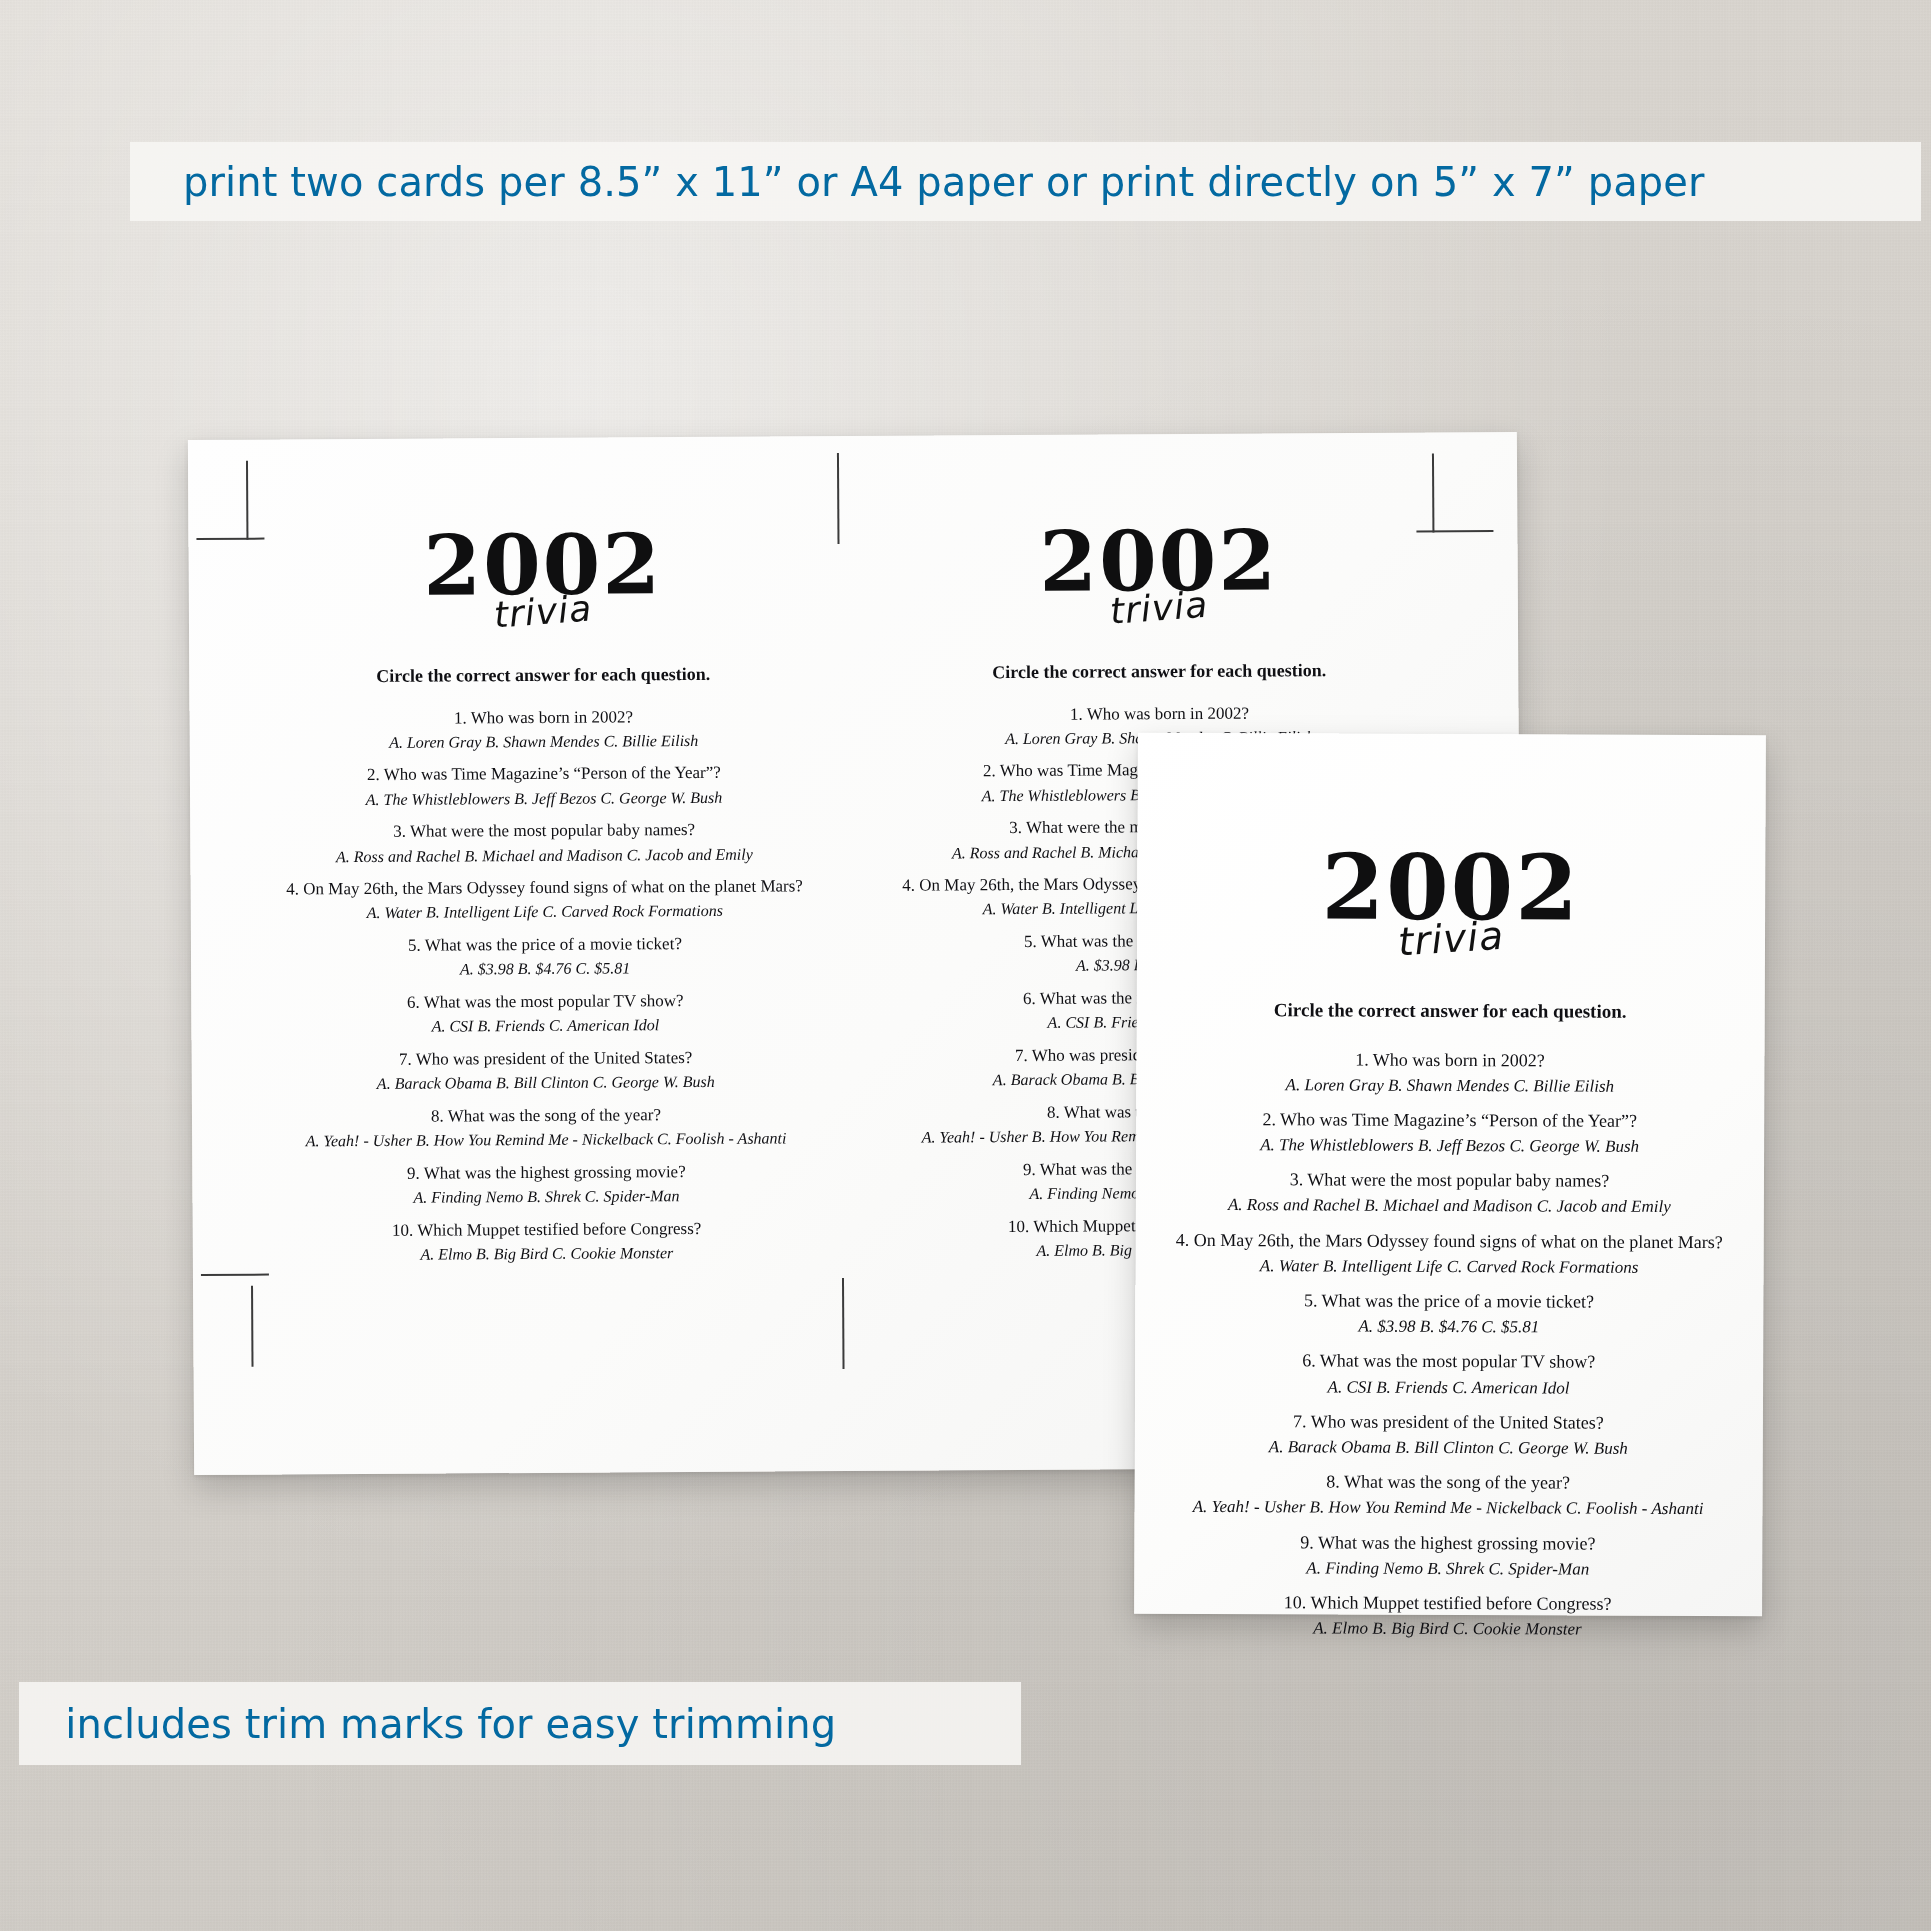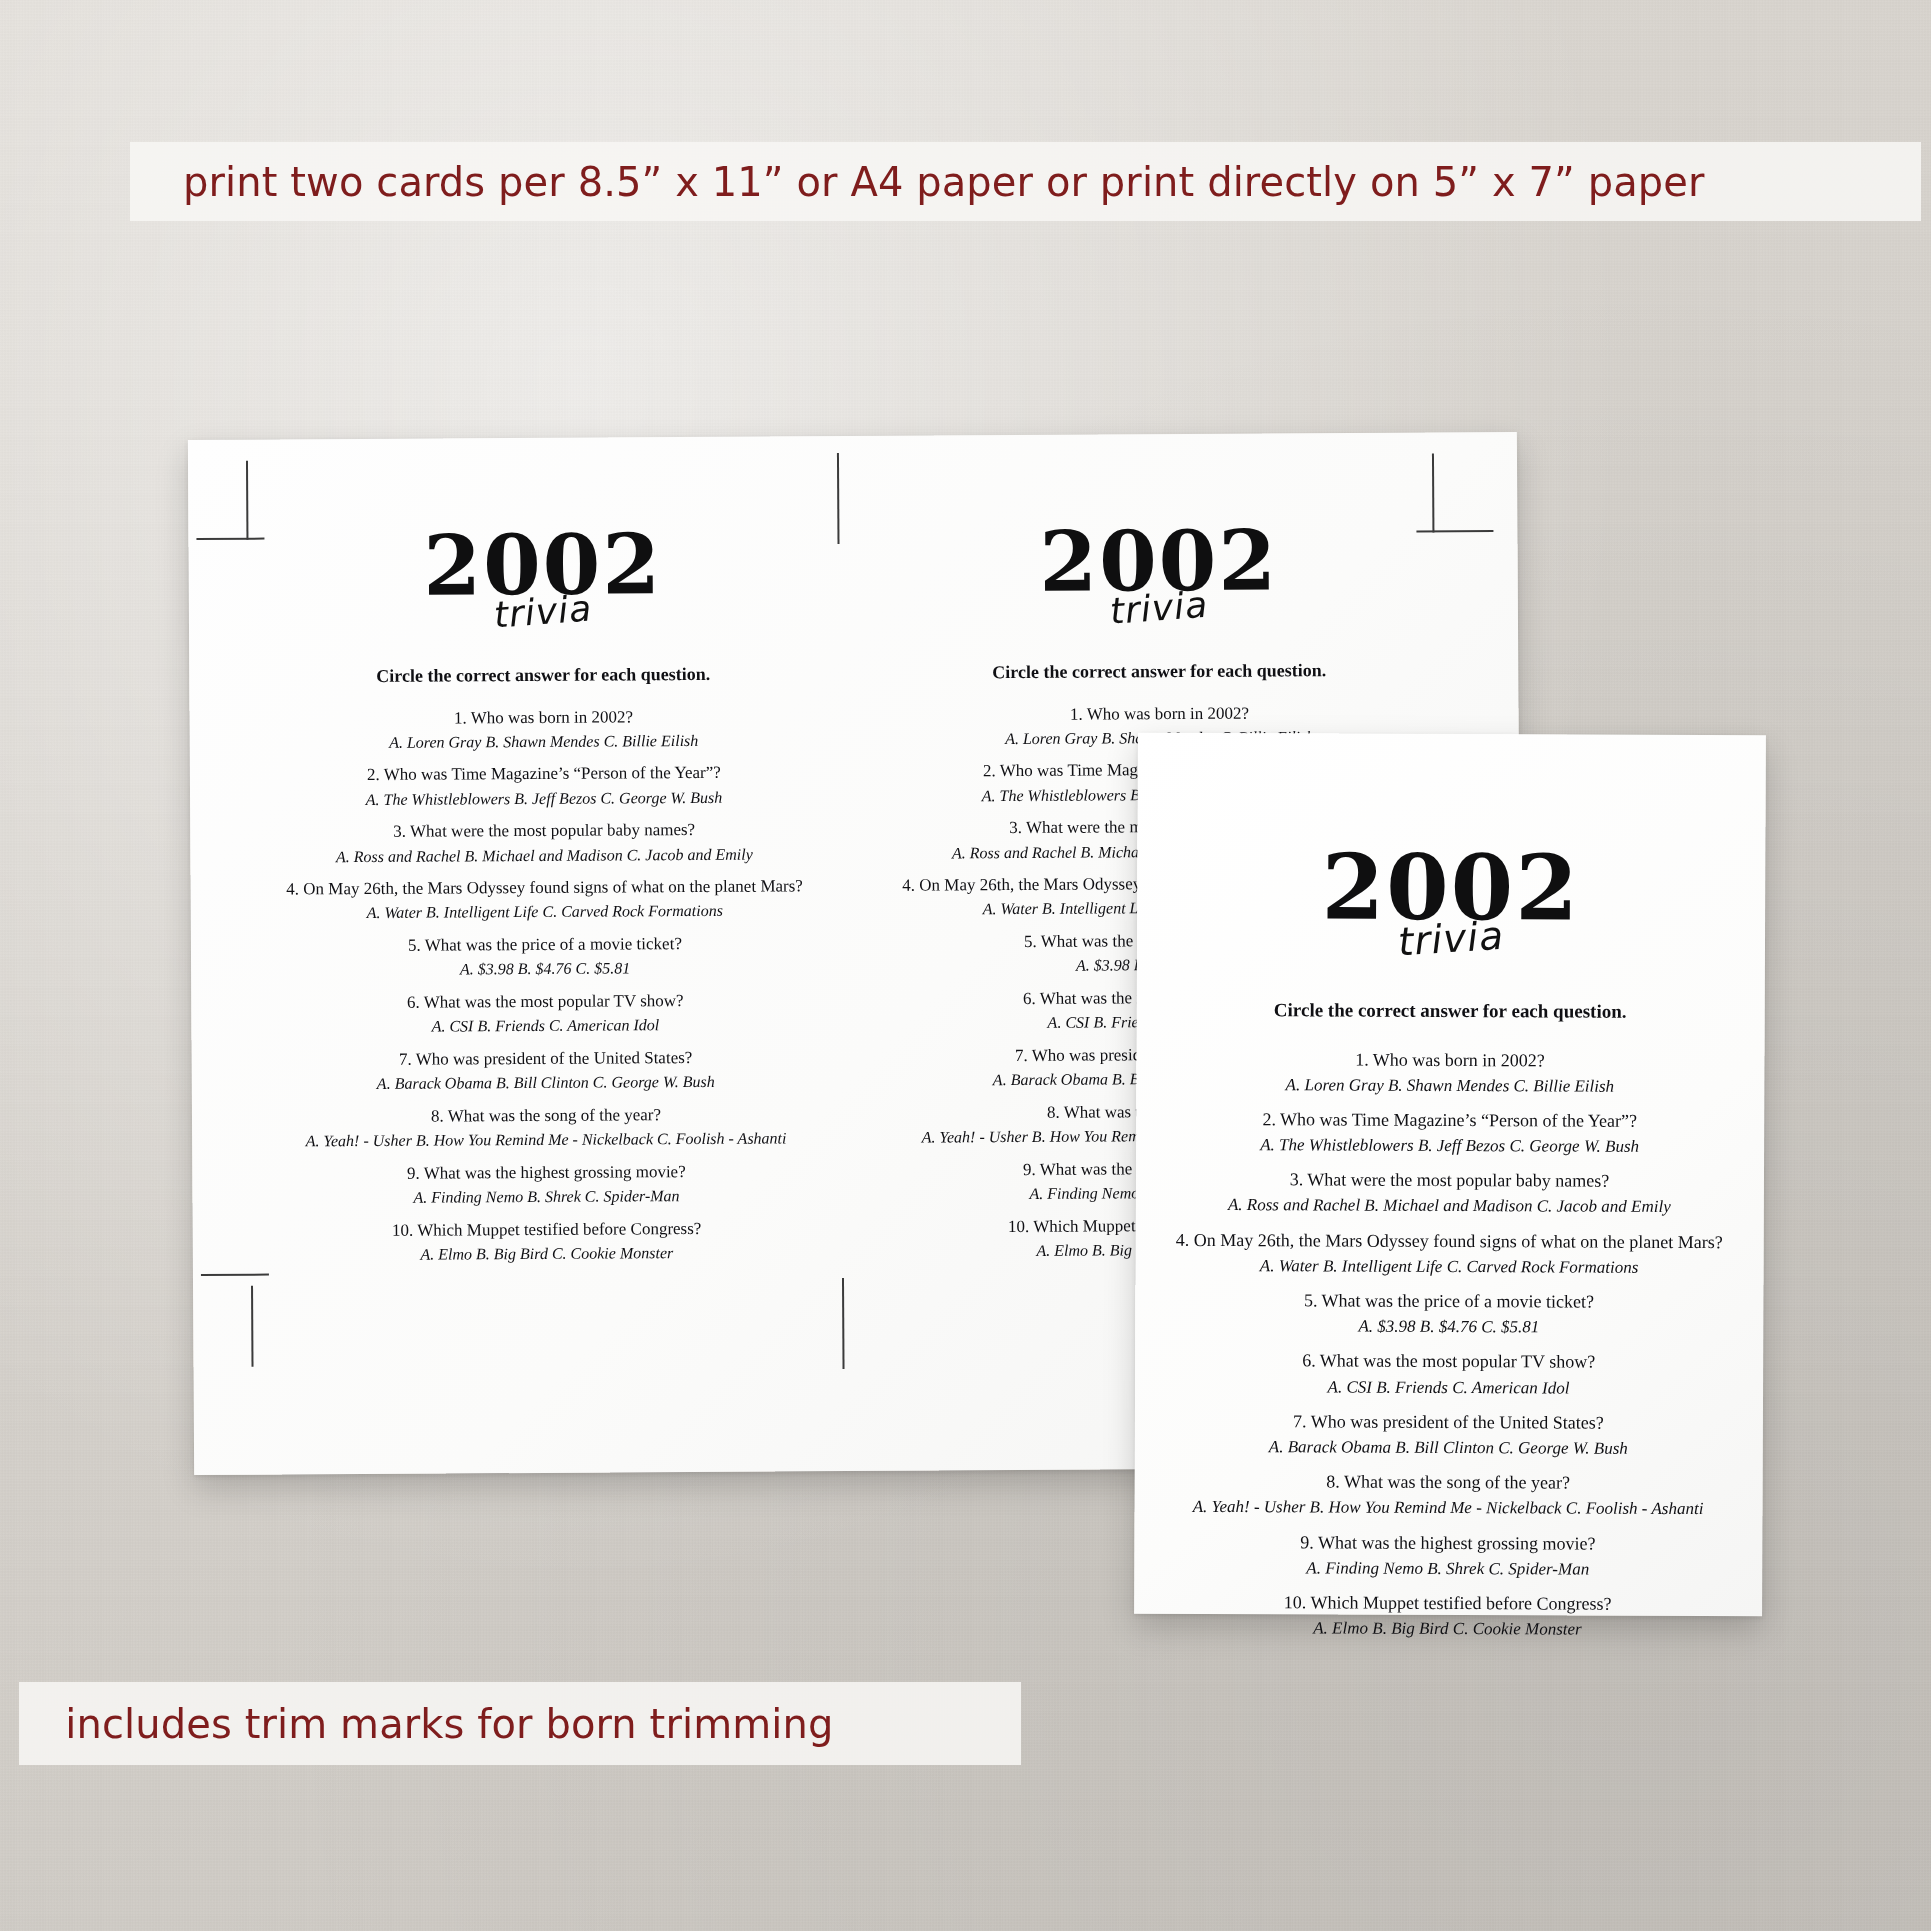--- a/index.html
+++ b/index.html
@@ -31,21 +31,21 @@
     background-image:
       repeating-linear-gradient(0deg, rgba(255,255,255,0.035) 0px, rgba(255,255,255,0.035) 1px, rgba(0,0,0,0.012) 1.9px, rgba(0,0,0,0.012) 2.9px),
       repeating-linear-gradient(90deg, rgba(255,255,255,0.03) 0px, rgba(255,255,255,0.03) 1px, rgba(0,0,0,0.01) 1.9px, rgba(0,0,0,0.01) 2.9px);
     opacity: .6;
   }
 
   
   .banner {
     position: absolute;
     background: rgba(247,246,244,0.88);
-    color: #7f1d1d;
+    color: #0369a1;
     font-family: "DejaVu Sans", sans-serif;
     font-weight: 400;
     letter-spacing: 0.1px;
     display: flex;
     align-items: center;
   }
   #banner-top {
     left: 130px;
     top: 142px;
     width: 1738px;
@@ -337,14 +337,14 @@
       </div>
       <div class="qa-block">
         <div class="q">10. Which Muppet testified before Congress?</div>
         <div class="a">A. Elmo     B. Big Bird     C. Cookie Monster</div>
       </div>
     </div>
   </div>
 </div>
 
 <div class="banner" id="banner-top">print two cards per 8.5” x 11” or A4 paper or print directly on 5” x 7” paper</div>
-<div class="banner" id="banner-bottom">includes trim marks for born trimming</div>
+<div class="banner" id="banner-bottom">includes trim marks for easy trimming</div>
 
 
 </body></html>

